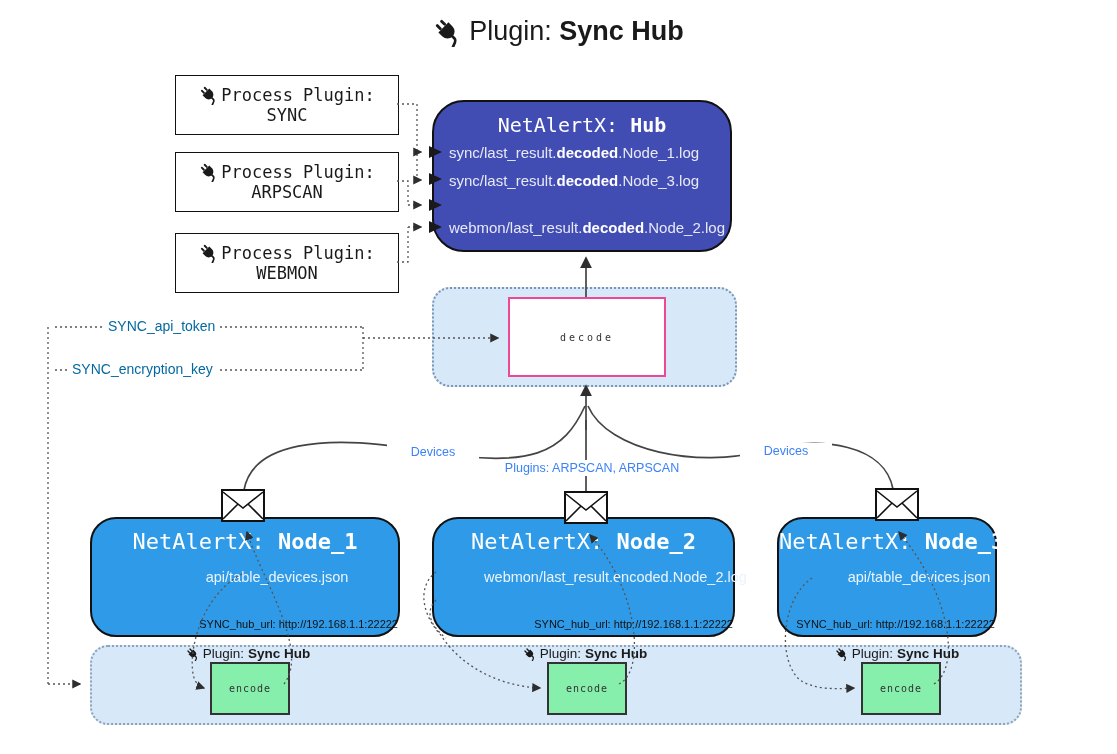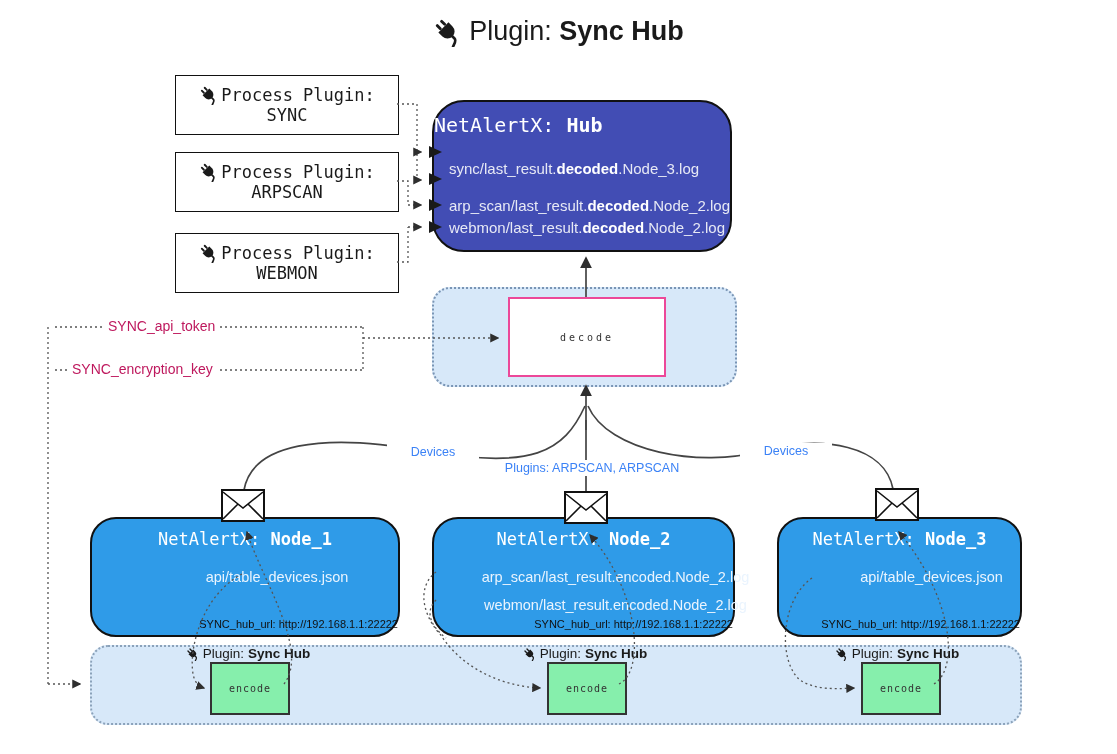--- a/index.html
+++ b/index.html
@@ -12,39 +12,39 @@
   .plug{display:inline-block;vertical-align:middle;}
   
   .pbox{position:absolute;left:175px;width:222px;height:58px;background:#fff;border:1.6px solid #111;
         display:flex;flex-direction:column;align-items:center;justify-content:center;
         font-family:"DejaVu Sans Mono",monospace;font-size:17px;z-index:2;}
   .pbox .l1{display:flex;align-items:flex-start;gap:2px;}
   
   .hub-url{position:absolute;left:432px;top:79px;width:300px;text-align:center;font-size:11px;color:#222;z-index:2;}
   .hub{position:absolute;left:432px;top:100px;width:300px;height:152px;border-radius:32px;
        background:var(--hub,#424DB4);border:2px solid #111;z-index:2;box-sizing:border-box;}
-  .hub-title{position:absolute;top:11px;left:0;width:100%;color:#fff;
+  .hub-title{position:absolute;top:11px;left:0;width:100%;text-align:center;color:#fff;
              font-family:"DejaVu Sans Mono",monospace;font-size:20px;}
   .hub-line{position:absolute;left:15px;width:285px;height:20px;font-size:15px;color:#E7E9F5;white-space:nowrap;}
   .hub-line b{color:#fff;}
   
   .decode-panel{position:absolute;left:432px;top:287px;width:305px;height:100px;border-radius:18px;
                 background:var(--panel,#D7E8F9);border:2px dotted #7a95b5;box-sizing:border-box;z-index:1;}
   .decode-box{position:absolute;left:508px;top:297px;width:158px;height:80px;background:#fff;border:2px solid #ec4899;
               box-sizing:border-box;display:flex;align-items:center;justify-content:center;
               font-family:"DejaVu Sans Mono",monospace;font-size:10px;letter-spacing:3px;color:#333;z-index:2;}
   
-  .tag{position:absolute;background:#fff;padding:0 5px;font-size:14px;color:#be185d;z-index:6;white-space:nowrap;}
+  .tag{position:absolute;background:#fff;padding:0 5px;font-size:14px;color:#0369a1;z-index:6;white-space:nowrap;}
   .edge-label{position:absolute;background:#fff;padding:1px 6px;font-size:12.5px;color:#3b82f6;z-index:6;
               text-align:center;white-space:nowrap;}
   
   .node{position:absolute;top:517px;height:120px;border-radius:26px;background:var(--node,#2F9BE8);
         border:2px solid #111;box-sizing:border-box;z-index:2;}
   .node-title{position:absolute;top:10px;left:0;width:100%;text-align:center;color:#fff;
-              font-family:"DejaVu Sans Mono",monospace;font-size:17px;white-space:nowrap;}
+              font-family:"DejaVu Sans Mono",monospace;font-size:22px;white-space:nowrap;}
   .node-files{position:absolute;top:44px;left:0;width:100%;text-align:center;color:#EAF4FE;font-size:14.5px;margin-left:32px;}
   .node-files div{line-height:28px;white-space:nowrap;}
   .node-url{position:absolute;bottom:5px;left:0;width:100%;text-align:right;font-size:11px;color:#111;}
   .envelope{position:absolute;width:44px;height:33px;z-index:6;}
   
   .encode-panel{position:absolute;left:90px;top:645px;width:932px;height:80px;border-radius:18px;
                 background:var(--panel,#D7E8F9);border:2px dotted #8ba2ba;box-sizing:border-box;z-index:1;}
   .enc-label{position:absolute;top:646px;width:140px;text-align:center;font-size:13.5px;color:#1a1a1a;z-index:2;
              display:flex;align-items:center;justify-content:center;gap:3px;white-space:nowrap;}
   .enc-box{position:absolute;top:662px;width:80px;height:53px;background:#86efac;border:2px solid #333;box-sizing:border-box;
@@ -105,22 +105,22 @@
         <svg class="plug" width="20" height="20">
           <use href="#plug"></use>
         </svg>
       <span>Process Plugin:</span>
       </div>
     <div>WEBMON</div>
   </div>
 
   <div class="hub">
     <div class="hub-title">NetAlertX: <b>Hub</b></div>
-    <div class="hub-line" style="top:58px">sync/last_result.<b>decoded</b>.Node_3.log</div>
-    <div class="hub-line" style="top:95px">arp_scan/last_result.<b>decoded</b>.Node_2.log</div>
+    <div class="hub-line" style="top:42px">sync/last_result.<b>decoded</b>.Node_1.log</div>
+    <div class="hub-line" style="top:70px">sync/last_result.<b>decoded</b>.Node_3.log</div>
     <div class="hub-line" style="top:117px">webmon/last_result.<b>decoded</b>.Node_2.log</div>
   </div>
 
   <div class="decode-panel"></div>
   <div class="decode-box">decode</div>
 
   <div class="tag" style="left:103px;top:318px">SYNC_api_token</div>
   <div class="tag" style="left:67px;top:361px">SYNC_encryption_key</div>
 
   <div class="edge-label" style="left:387px;top:444px;width:80px">Devices</div>
@@ -131,26 +131,25 @@
     <div class="node-title">NetAlertX: <b>Node_1</b></div>
     <div class="node-files">
       <div>api/table_devices.json</div>
       <div></div>
     </div>
     <div class="node-url">SYNC_hub_url: http://192.168.1.1:22222</div>
   </div>
   <div class="node" style="left:432px;width:303px">
     <div class="node-title">NetAlertX: <b>Node_2</b></div>
     <div class="node-files">
-      <div>arp_scan/last_result.encoded.Node_2.log</div>
       <div>webmon/last_result.encoded.Node_2.log</div>
     </div>
     <div class="node-url">SYNC_hub_url: http://192.168.1.1:22222</div>
   </div>
-  <div class="node" style="left:777px;width:245px">
+  <div class="node" style="left:777px;width:220px">
     <div class="node-title">NetAlertX: <b>Node_3</b></div>
     <div class="node-files">
       <div>api/table_devices.json</div>
       <div></div>
     </div>
     <div class="node-url">SYNC_hub_url: http://192.168.1.1:22222</div>
   </div>
 
   <div class="envelope" style="left:221px;top:489px"><svg width="44" height="33">
         <use href="#mail"></use>

